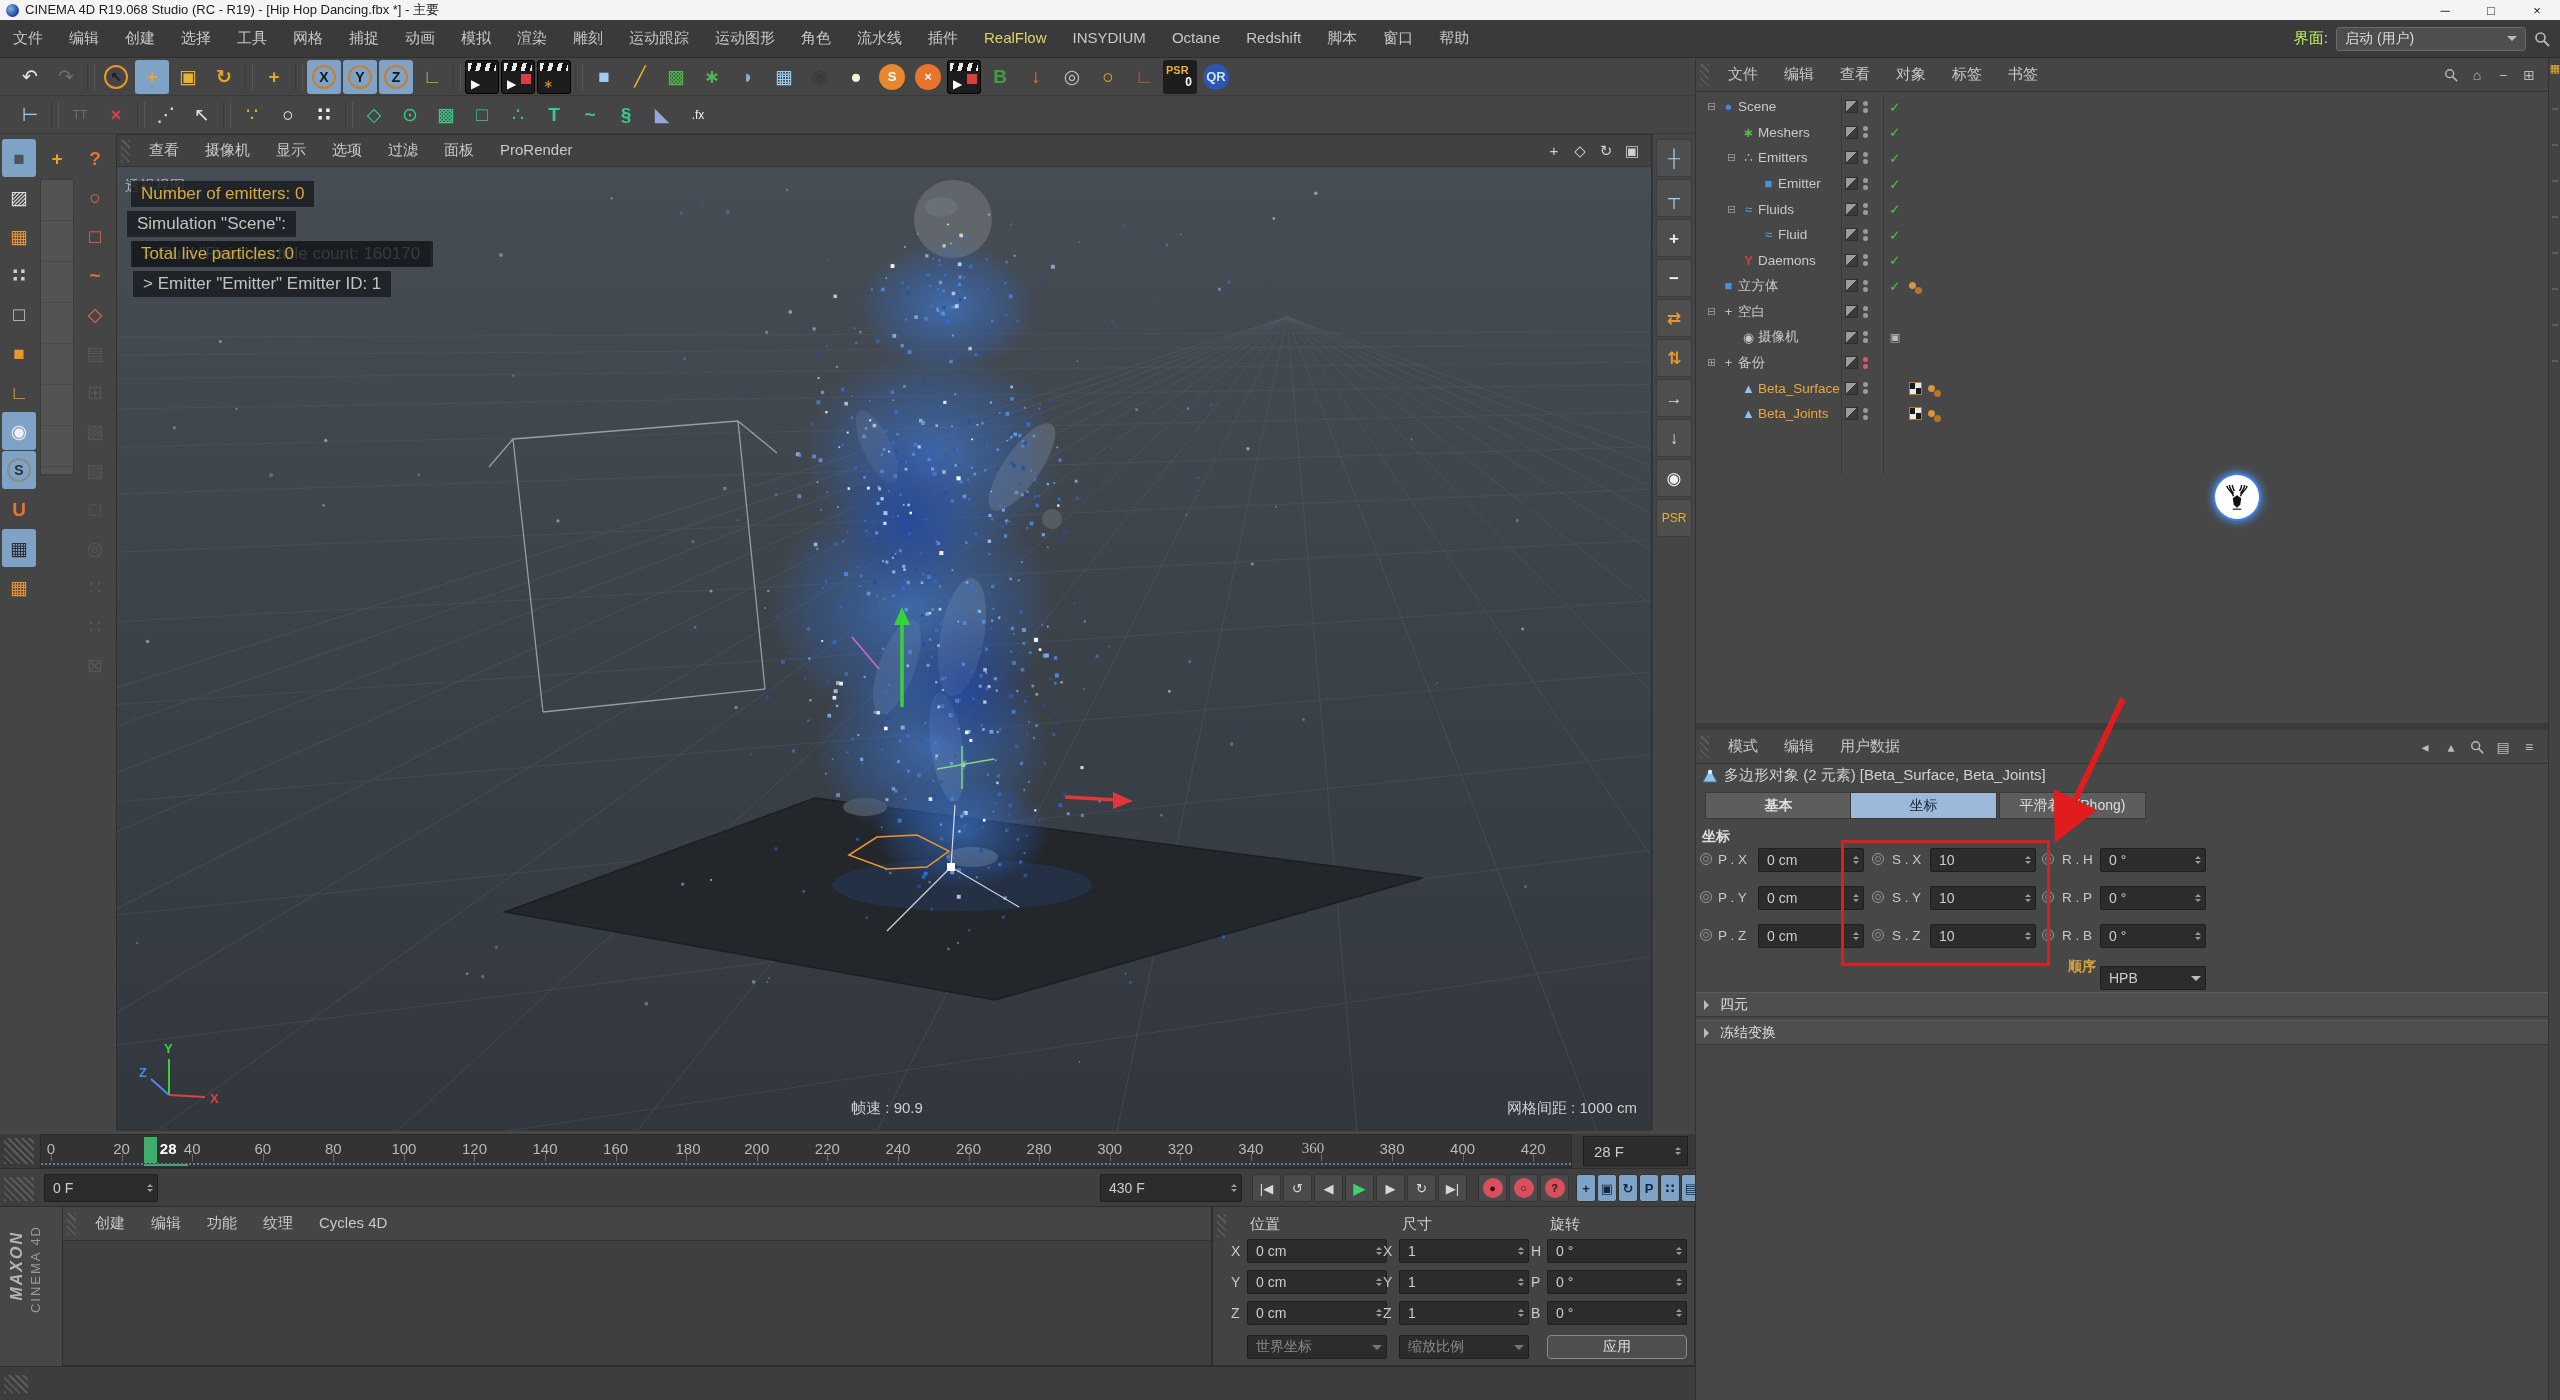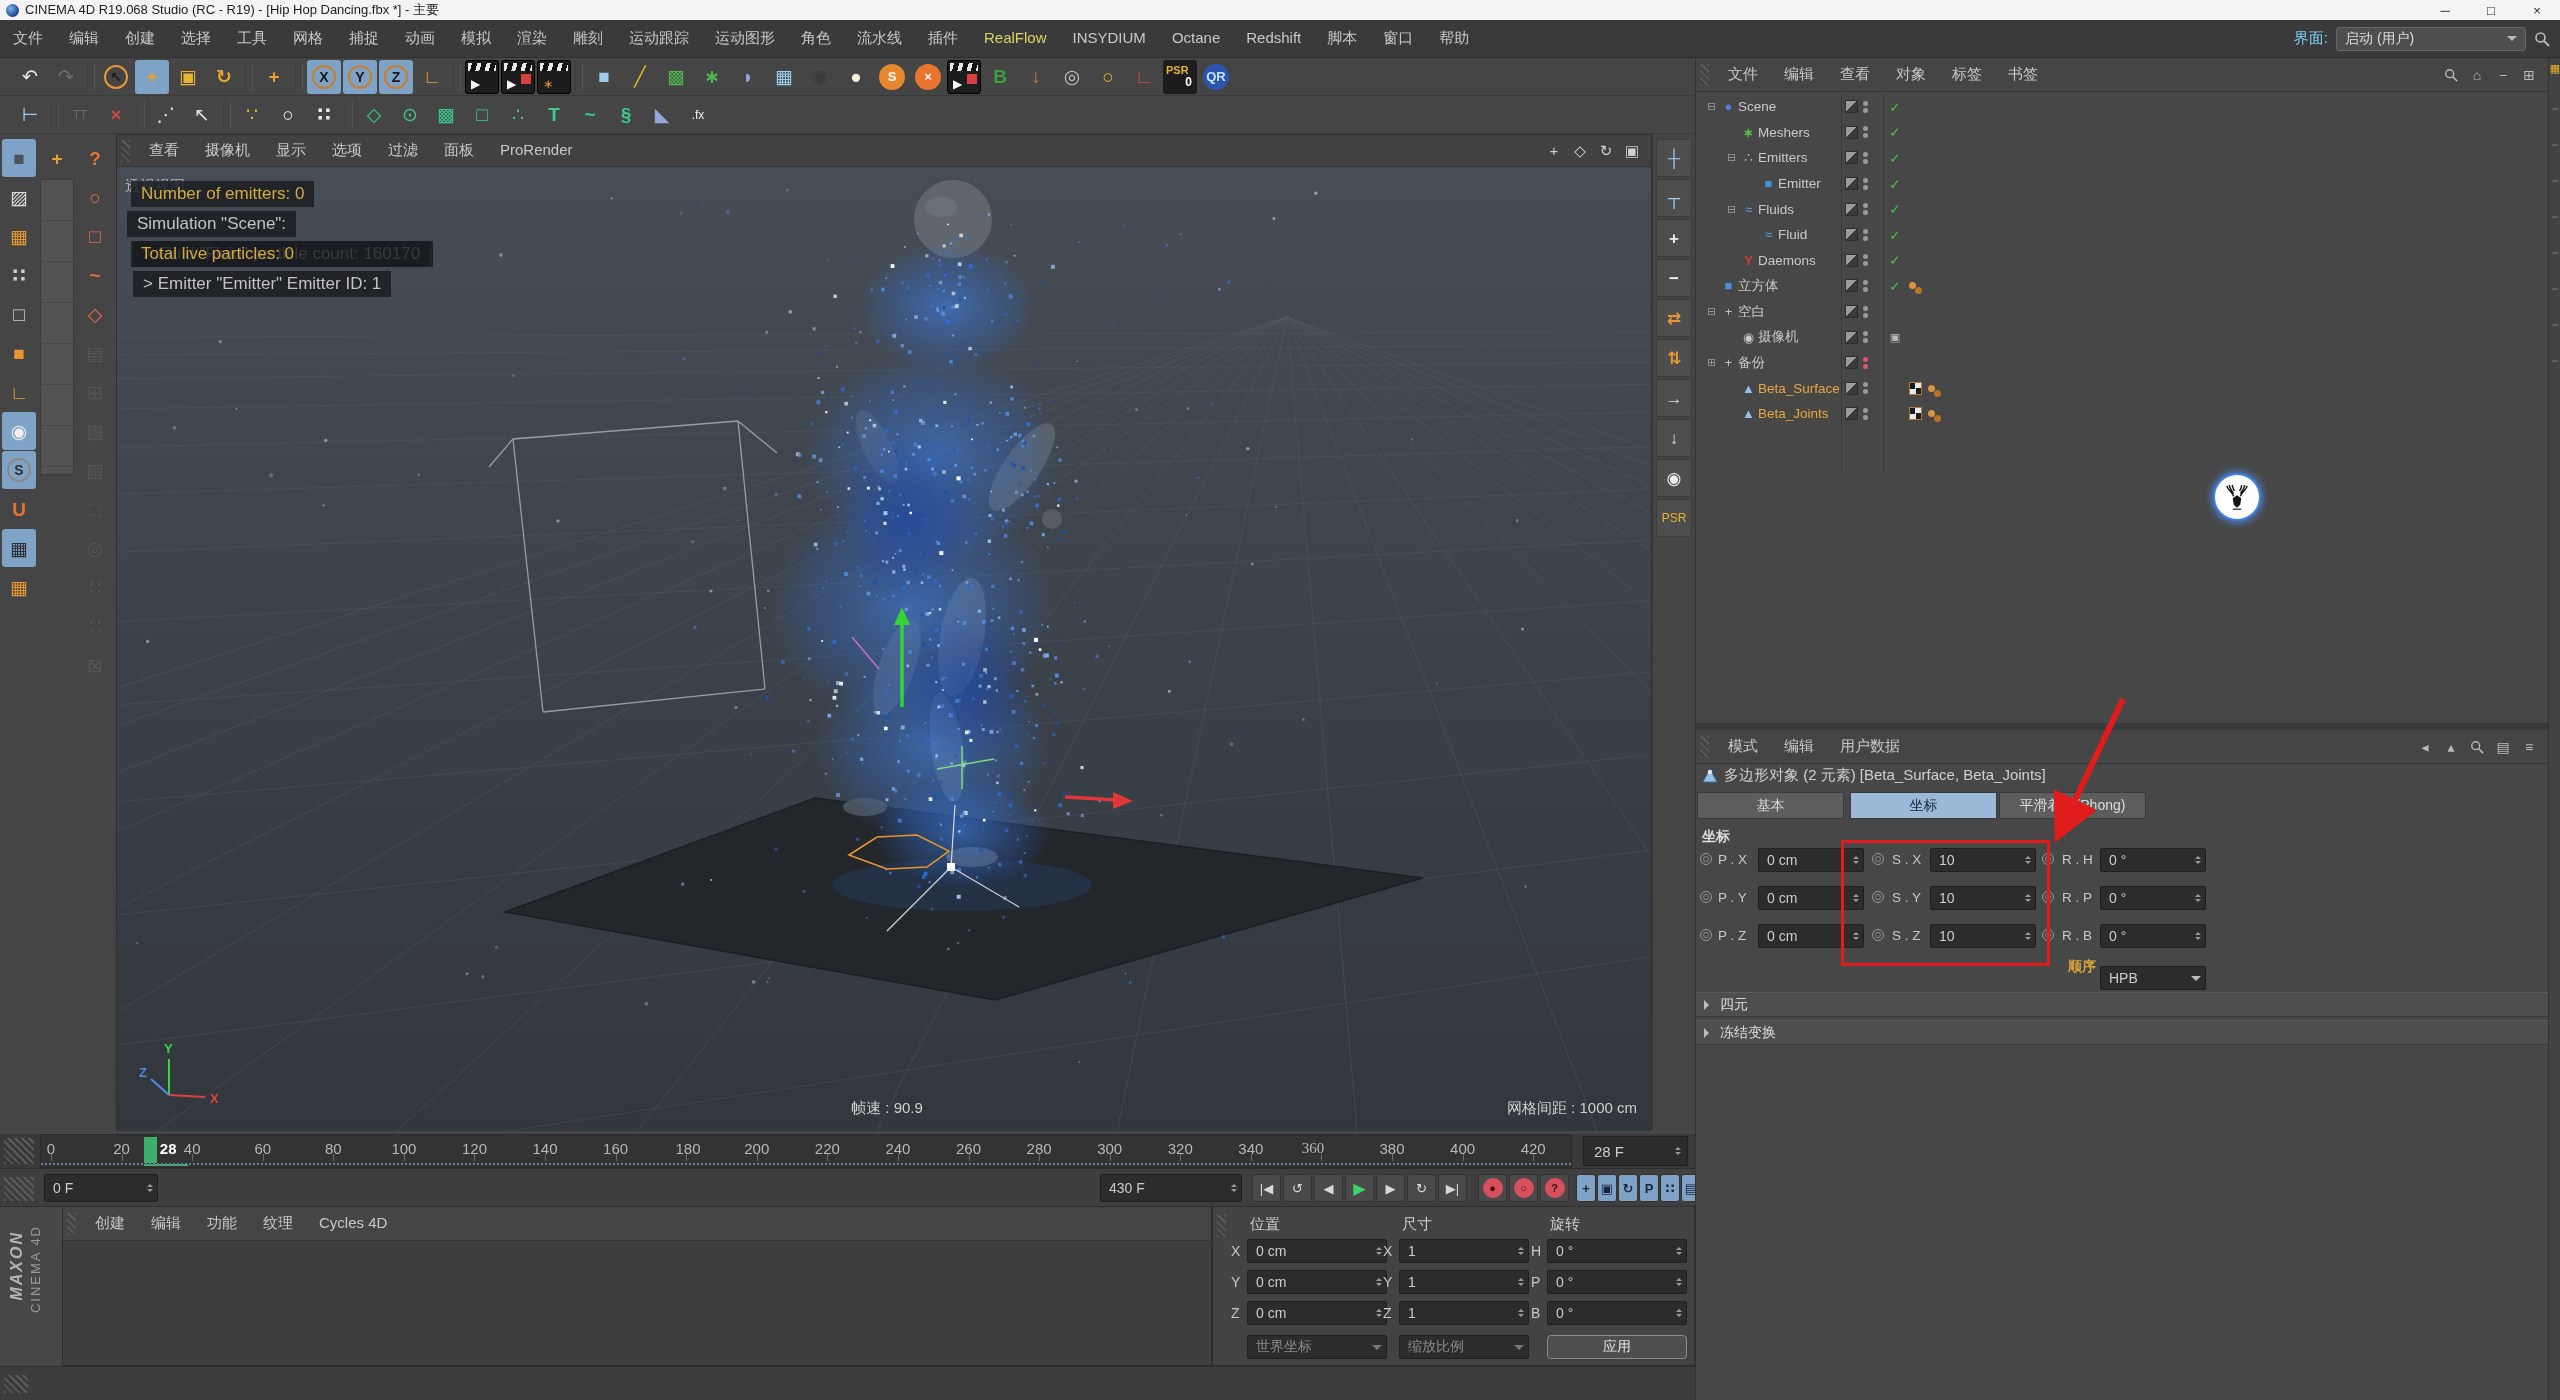--- a/index.html
+++ b/index.html
@@ -191,21 +191,21 @@
         <span class="menu-item">插件</span>
         <span class="menu-item" style="color: rgb(221, 212, 102);">RealFlow</span>
         <span class="menu-item">INSYDIUM</span>
         <span class="menu-item">Octane</span>
         <span class="menu-item">Redshift</span>
         <span class="menu-item">脚本</span>
         <span class="menu-item">窗口</span>
         <span class="menu-item">帮助</span>
       </span>
     <span class="right">
-      <span style="color:#7dd3fc;">界面:</span>
+      <span style="color:#bef264;">界面:</span>
       <span id="iface-dd">
         <span>启动 (用户)</span>
           <span class="arr"></span>
       </span>
       <svg class="searchsvg" viewBox="0 0 16 16">
           <circle cx="6.5" cy="6.5" r="4.5" fill="none" stroke="#bbb" stroke-width="1.6"></circle>
           <line x1="10" y1="10" x2="15" y2="15" stroke="#bbb" stroke-width="1.8"></line>
         </svg>
     </span>
   </div>
@@ -1781,21 +1781,21 @@
           </span>
       </div>
       <div id="am-header">
         <svg width="16" height="15" viewBox="0 0 16 15">
             <polygon points="8,1 15,14 1,14" fill="#8fc3ef" stroke="#4a6a8a"></polygon>
             <circle cx="8" cy="4" r="2.2" fill="#e8e8e8"></circle>
           </svg>
         <span>多边形对象 (2 元素) [Beta_Surface, Beta_Joints]</span>
       </div>
       <div id="am-tabs">
-          <div class="am-tab" style="left: 1px;">基本</div>
+          <div class="am-tab" style="left: 9px; font-weight: bold;">基本</div>
           <div class="am-tab active" style="left: 154px;">坐标</div>
           <div class="am-tab" style="left: 303px;">平滑着色(Phong)</div>
         </div>
       <div id="am-section">坐标</div>
       <div id="am-rows">
           <span class="radio" style="left: 4px; top: 123px;"></span>
           <span class="am-label" style="left: 22px; top: 122px;">P . X</span>
           <div class="field am-field" style="left: 62px; top: 118px;">
             <span class="fv">0 cm</span>
             <span class="spin">

